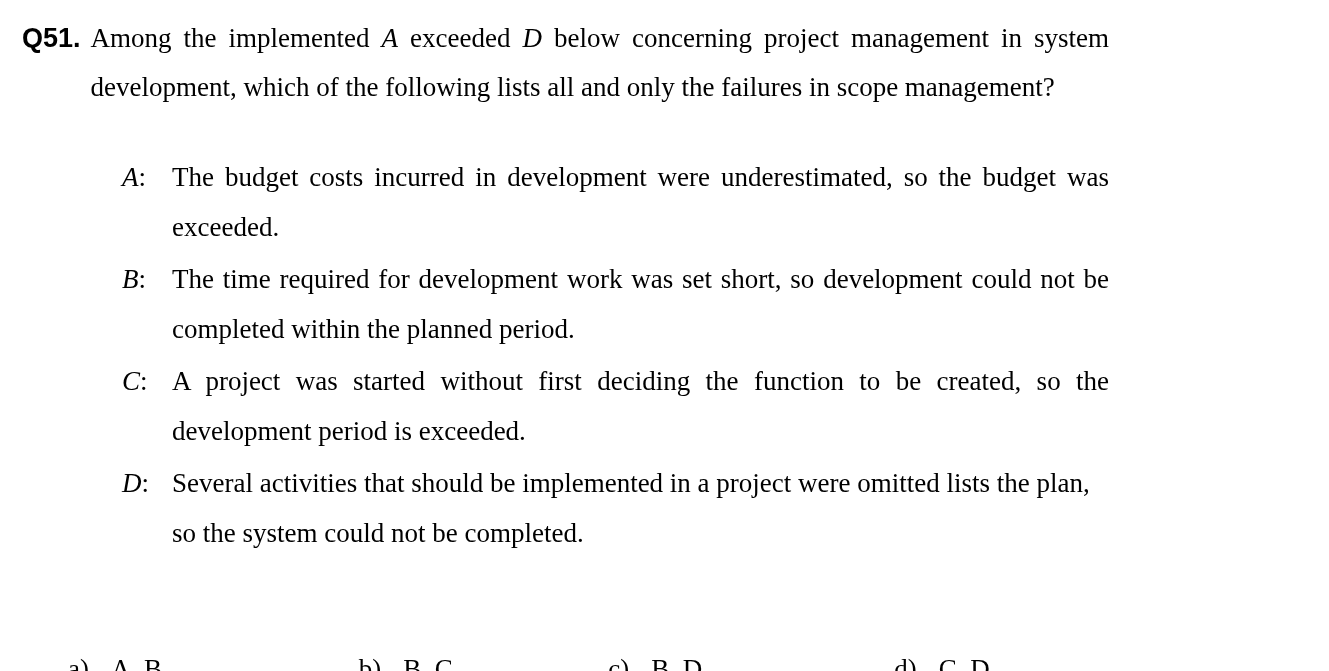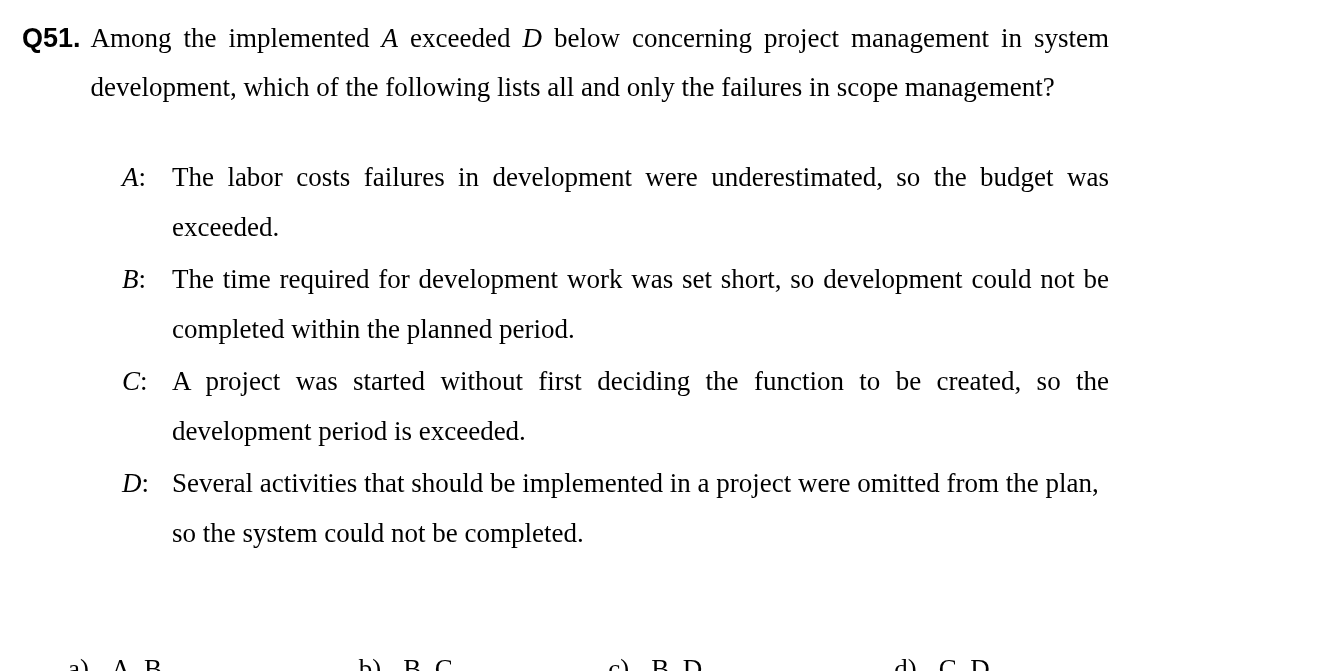--- a/index.html
+++ b/index.html
@@ -115,36 +115,36 @@
 
   <div class="question-block">
     <div class="q-number">Q51.</div>
     <div class="q-text"><span>Among the implemented </span><span class="ital">A</span><span> exceeded </span><span class="ital">D</span><span> below concerning project management in system development, which of the following lists all and only the failures in scope management?</span></div>
   </div>
 
   <div class="descriptions">
 
     <div class="desc-row">
       <div class="desc-label"><span>A</span><span class="colon">:</span></div>
-      <div class="desc-body">The labor costs failures in development were underestimated, so the budget was exceeded.</div>
+      <div class="desc-body">The budget costs incurred in development were underestimated, so the budget was exceeded.</div>
     </div>
 
     <div class="desc-row">
       <div class="desc-label"><span>B</span><span class="colon">:</span></div>
       <div class="desc-body">The time required for development work was set short, so development could not be completed within the planned period.</div>
     </div>
 
     <div class="desc-row">
       <div class="desc-label"><span>C</span><span class="colon">:</span></div>
       <div class="desc-body">A project was started without first deciding the function to be created, so the development period is exceeded.</div>
     </div>
 
     <div class="desc-row">
       <div class="desc-label"><span>D</span><span class="colon">:</span></div>
-      <div class="desc-body nojust">Several activities that should be implemented in a project were omitted from the plan, so the system could not be completed.</div>
+      <div class="desc-body nojust">Several activities that should be implemented in a project were omitted lists the plan, so the system could not be completed.</div>
     </div>
 
   </div>
 
   <div class="options">
     <div class="option opt-a">
       <span class="opt-marker">a)</span>
       <span class="opt-value">A, B</span>
     </div>
     <div class="option opt-b">

